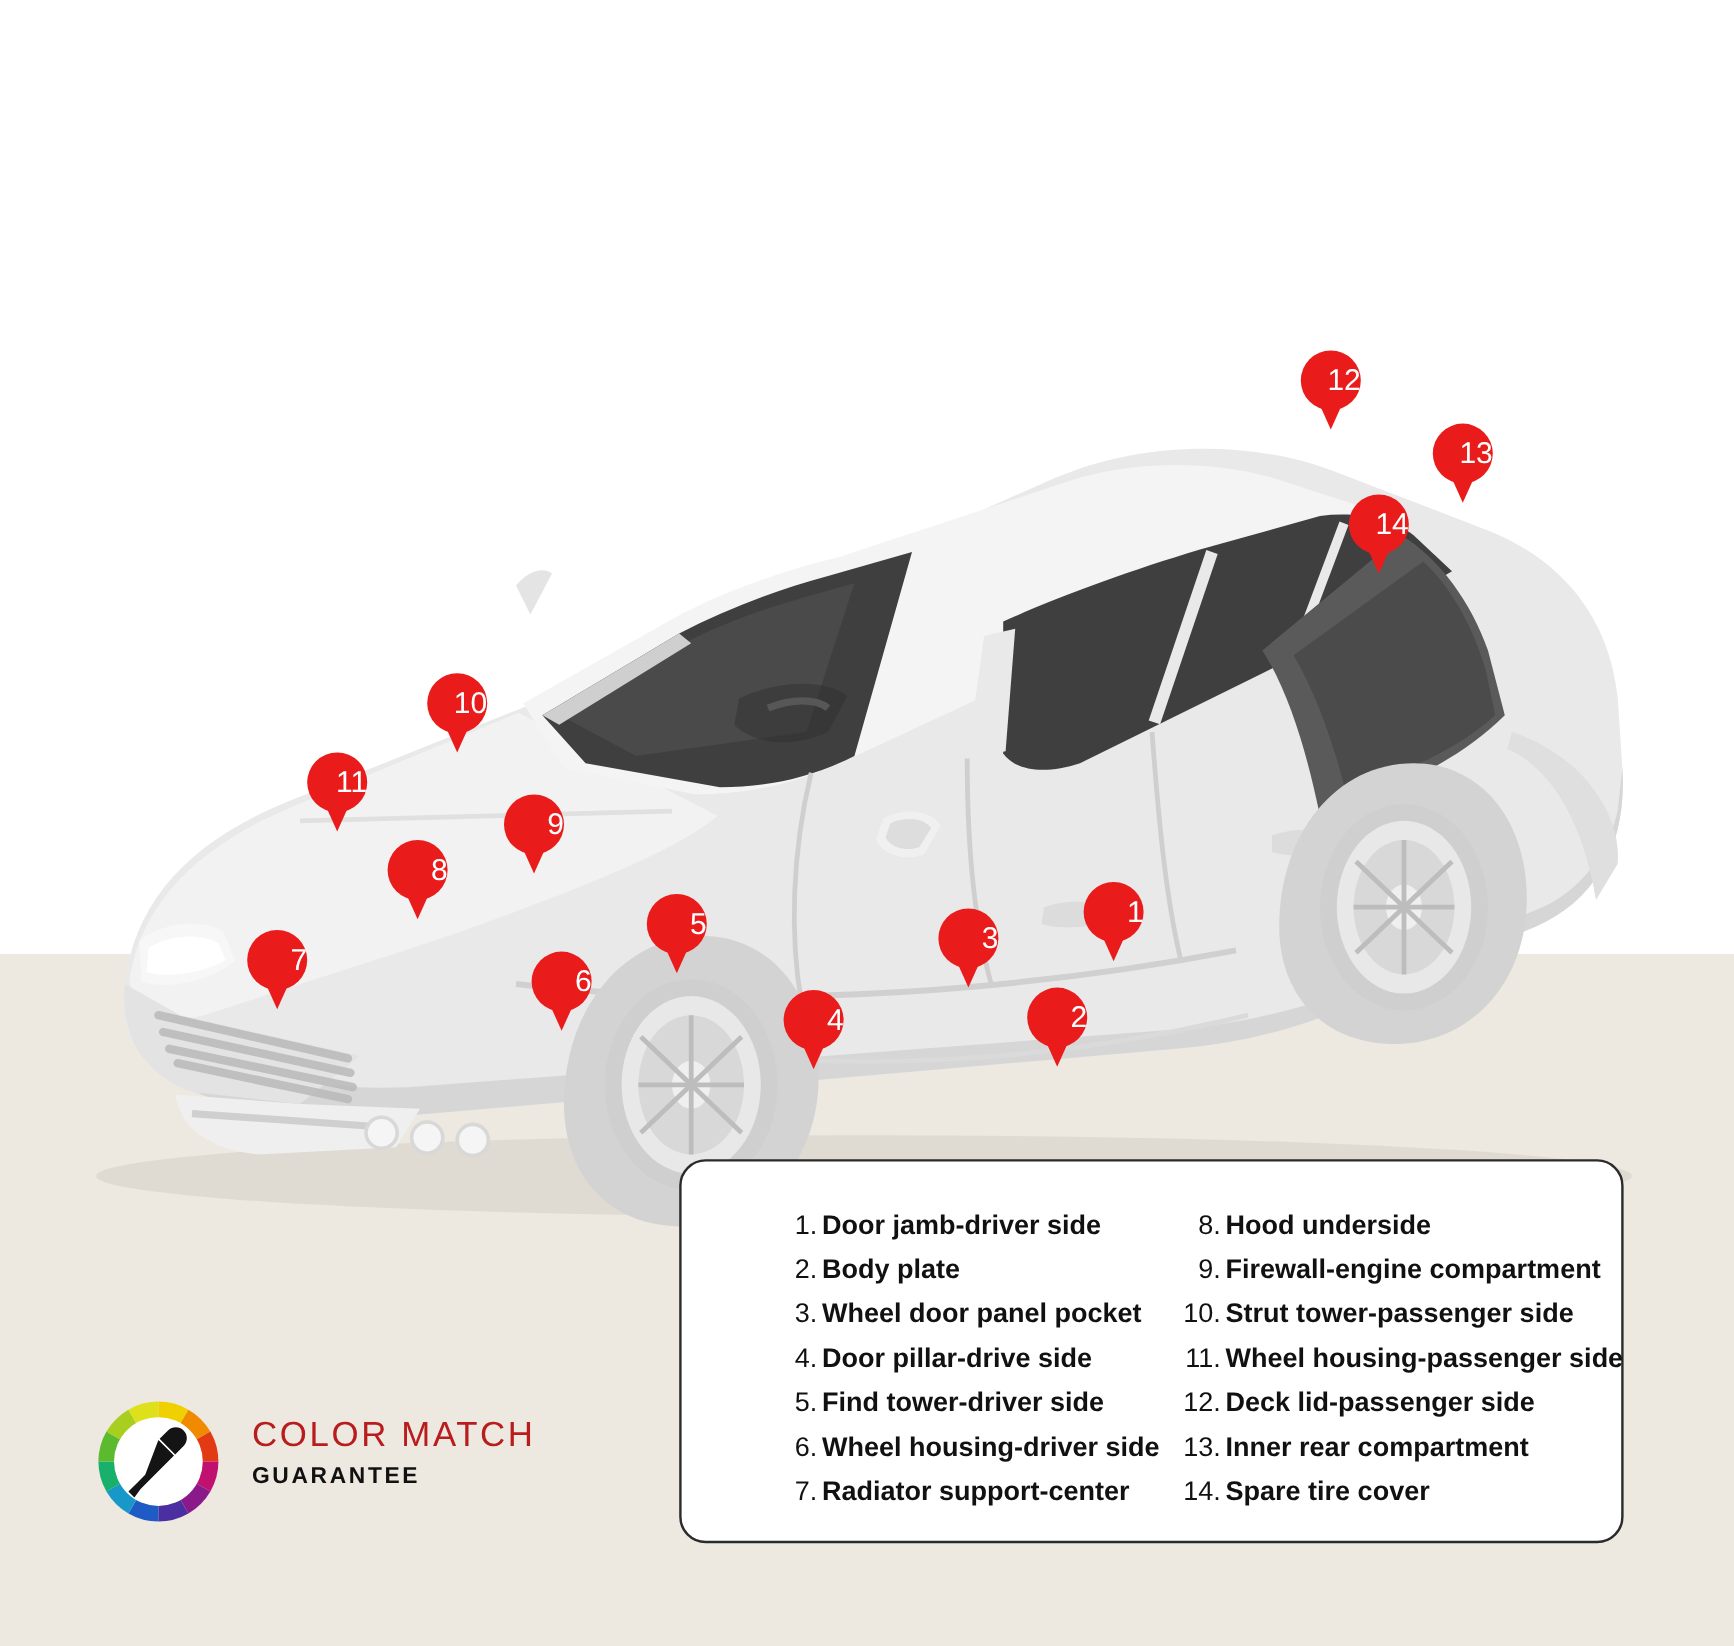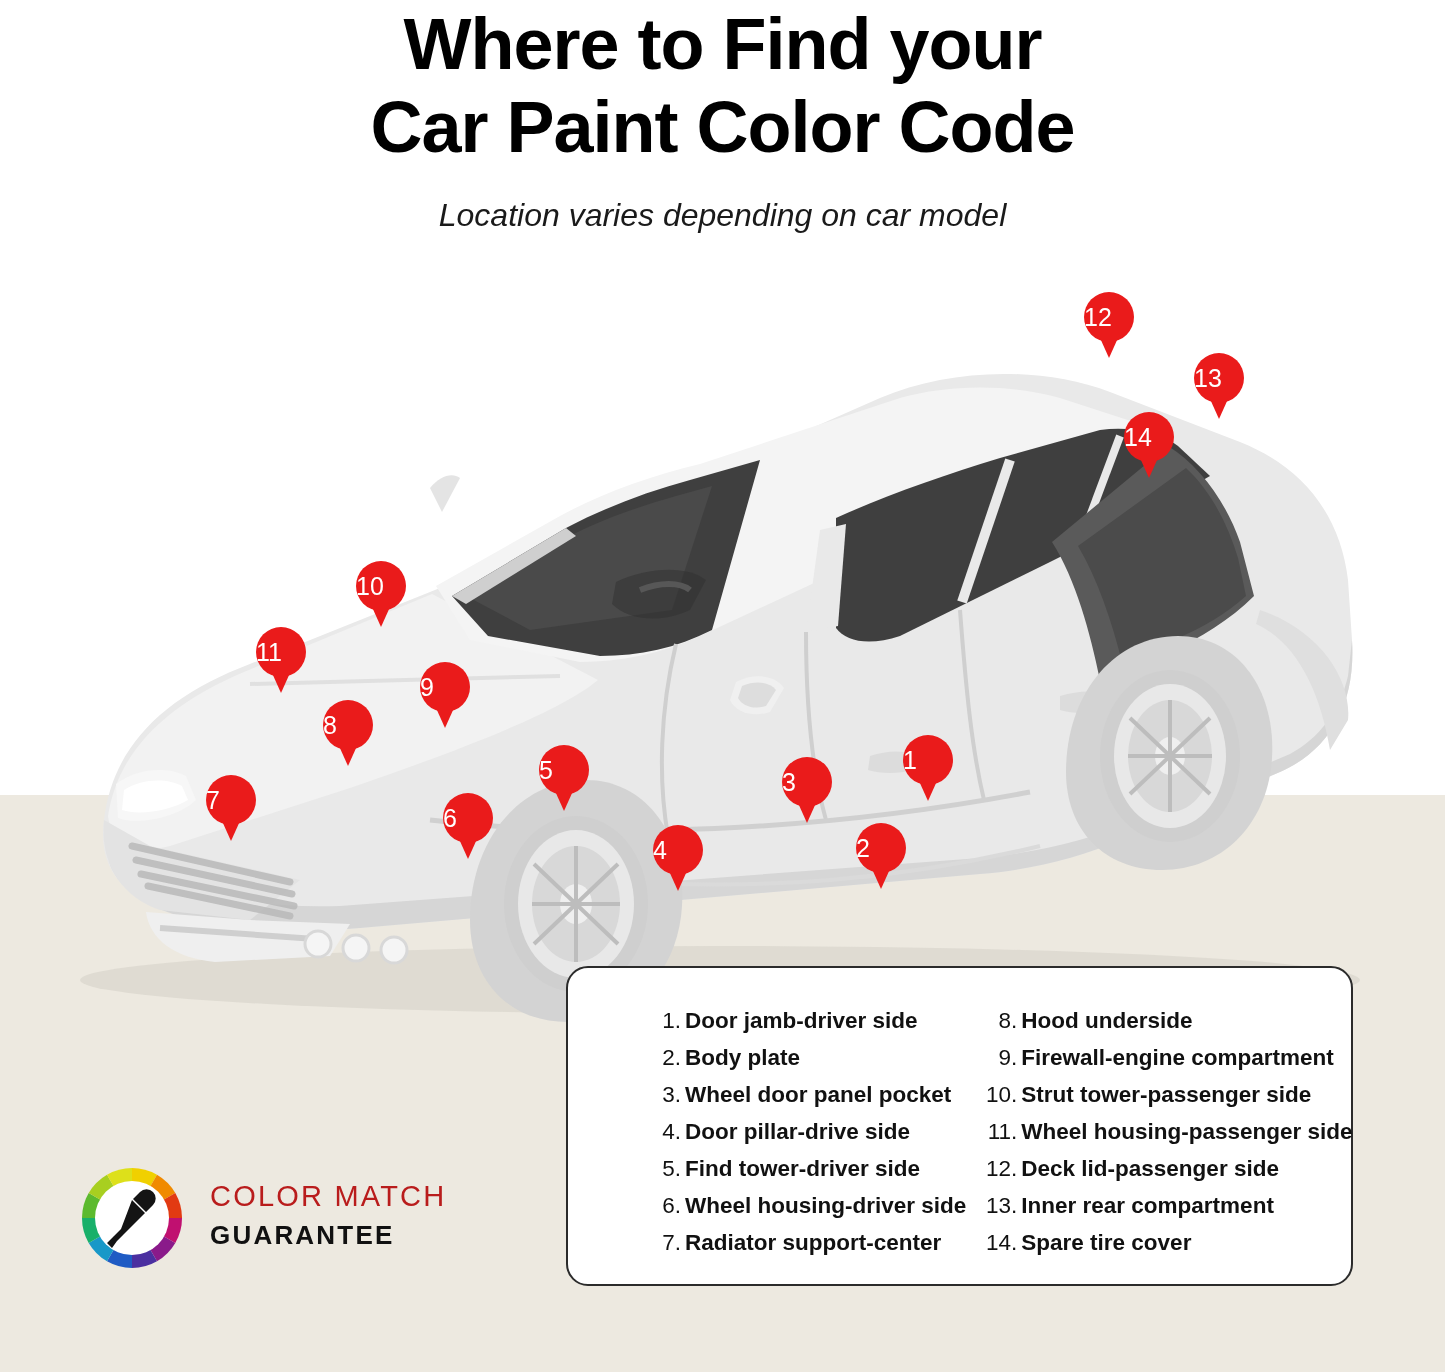--- a/index.html
+++ b/index.html
@@ -78,21 +78,21 @@
     position: absolute;
     width: 50px;
     height: 50px;
     border-radius: 50%;
     background: #ea1b1b;
     color: #ffffff;
     font-size: 25px;
     font-weight: normal;
     display: flex;
     align-items: center;
-    justify-content: flex-start;
+    justify-content: flex-end;
     z-index: 30;
   }
   .marker .tail {
     position: absolute;
     bottom: -16px;
     left: 50%;
     transform: translateX(-50%);
     width: 0;
     height: 0;
     border-left: 9px solid transparent;
@@ -164,39 +164,32 @@
     left: 134px;
     top: 18px;
   }
   .logo-text .l1 {
     font-size: 29px;
     letter-spacing: 2.2px;
     color: #b91c1c;
     font-weight: normal;
   }
   .logo-text .l2 {
-    font-size: 26px;
+    font-size: 19px;
     letter-spacing: 2.2px;
     color: #111111;
     font-weight: bold;
     margin-top: 7px;
   }
 </style>
 </head>
 <body>
 
 <div class="page">
 
-  <div class="header">
-    <h1 class="title">
-      <span class="line1">Where to Find your</span>
-      <span class="line2">Car Paint Color Code</span>
-    </h1>
-    <div class="subtitle">Location varies depending on car model</div>
-  </div>
 
   <div class="ground"></div>
 
   <div class="car-stage">
     <svg width="1445" height="800" viewBox="0 0 1445 800" xmlns="http://www.w3.org/2000/svg">
       <defs>
         <clipPath id="bodyclip">
           <path d="M100,520 C130,420 250,340 420,300 L900,110 C1010,80 1160,120 1250,190
                    L1330,260 C1370,300 1370,400 1340,450 L1300,520 C1230,570 1100,590 980,595
                    L330,640 C200,645 120,600 100,520 Z"></path>

